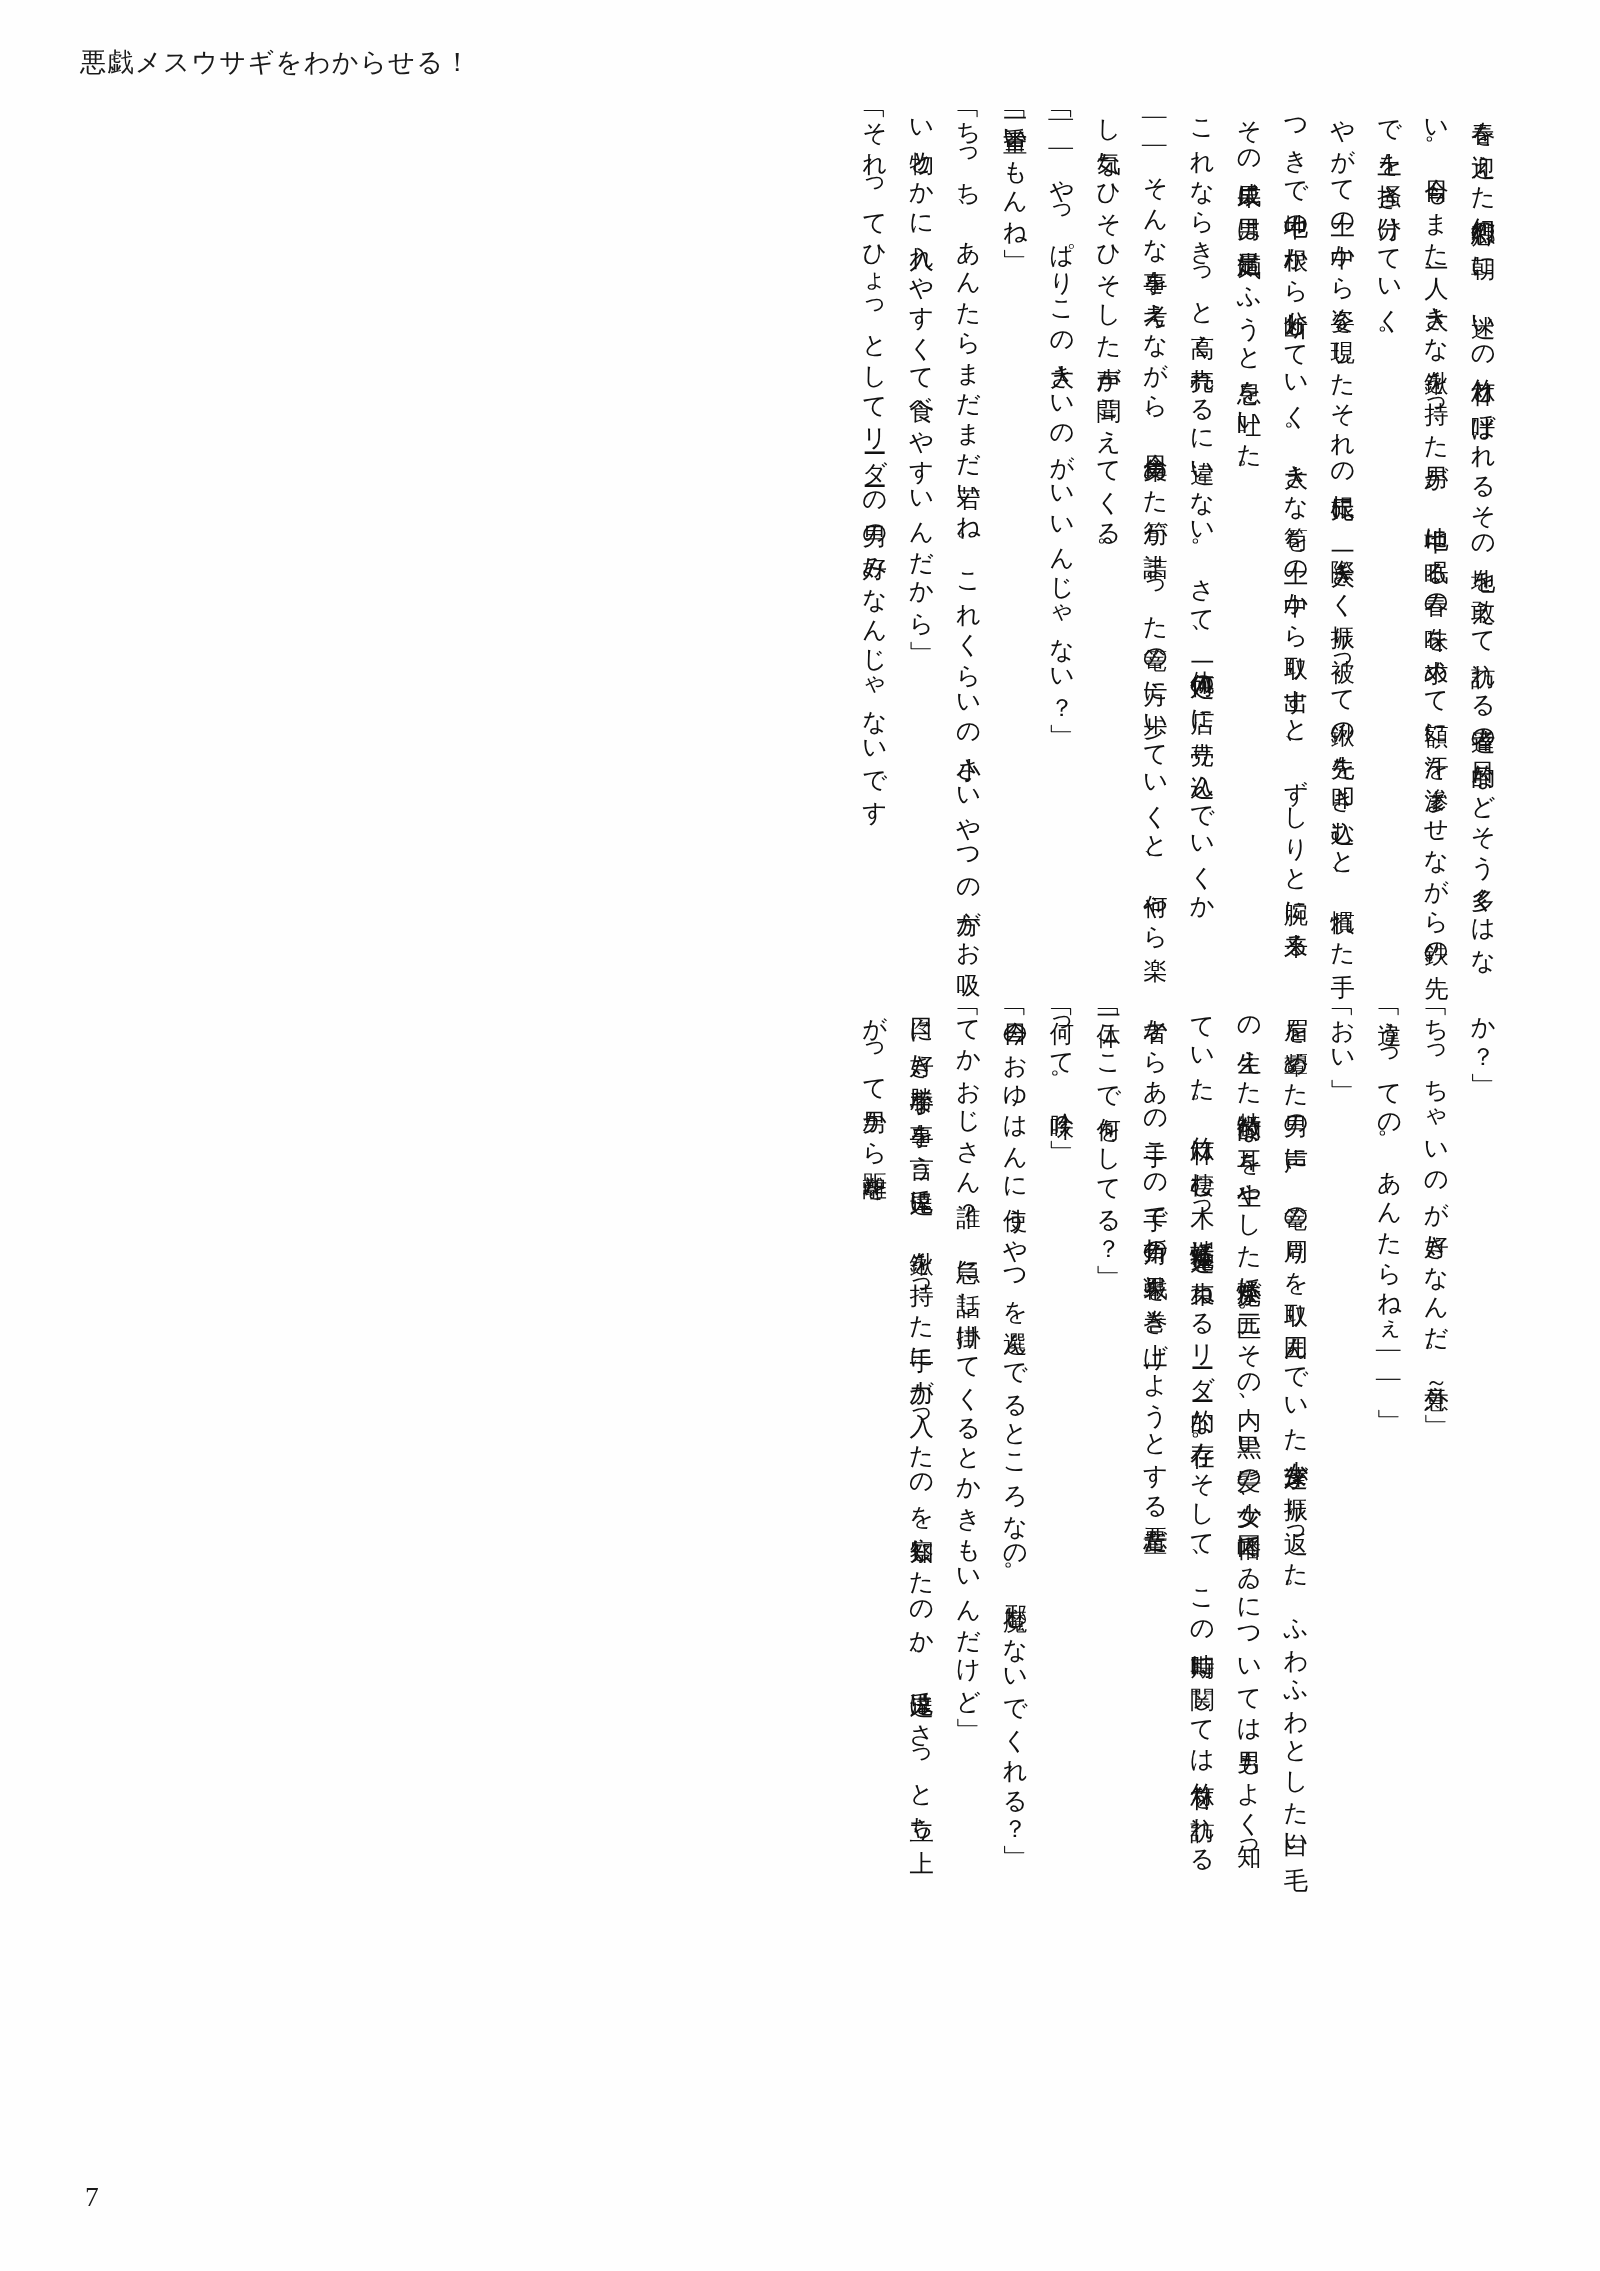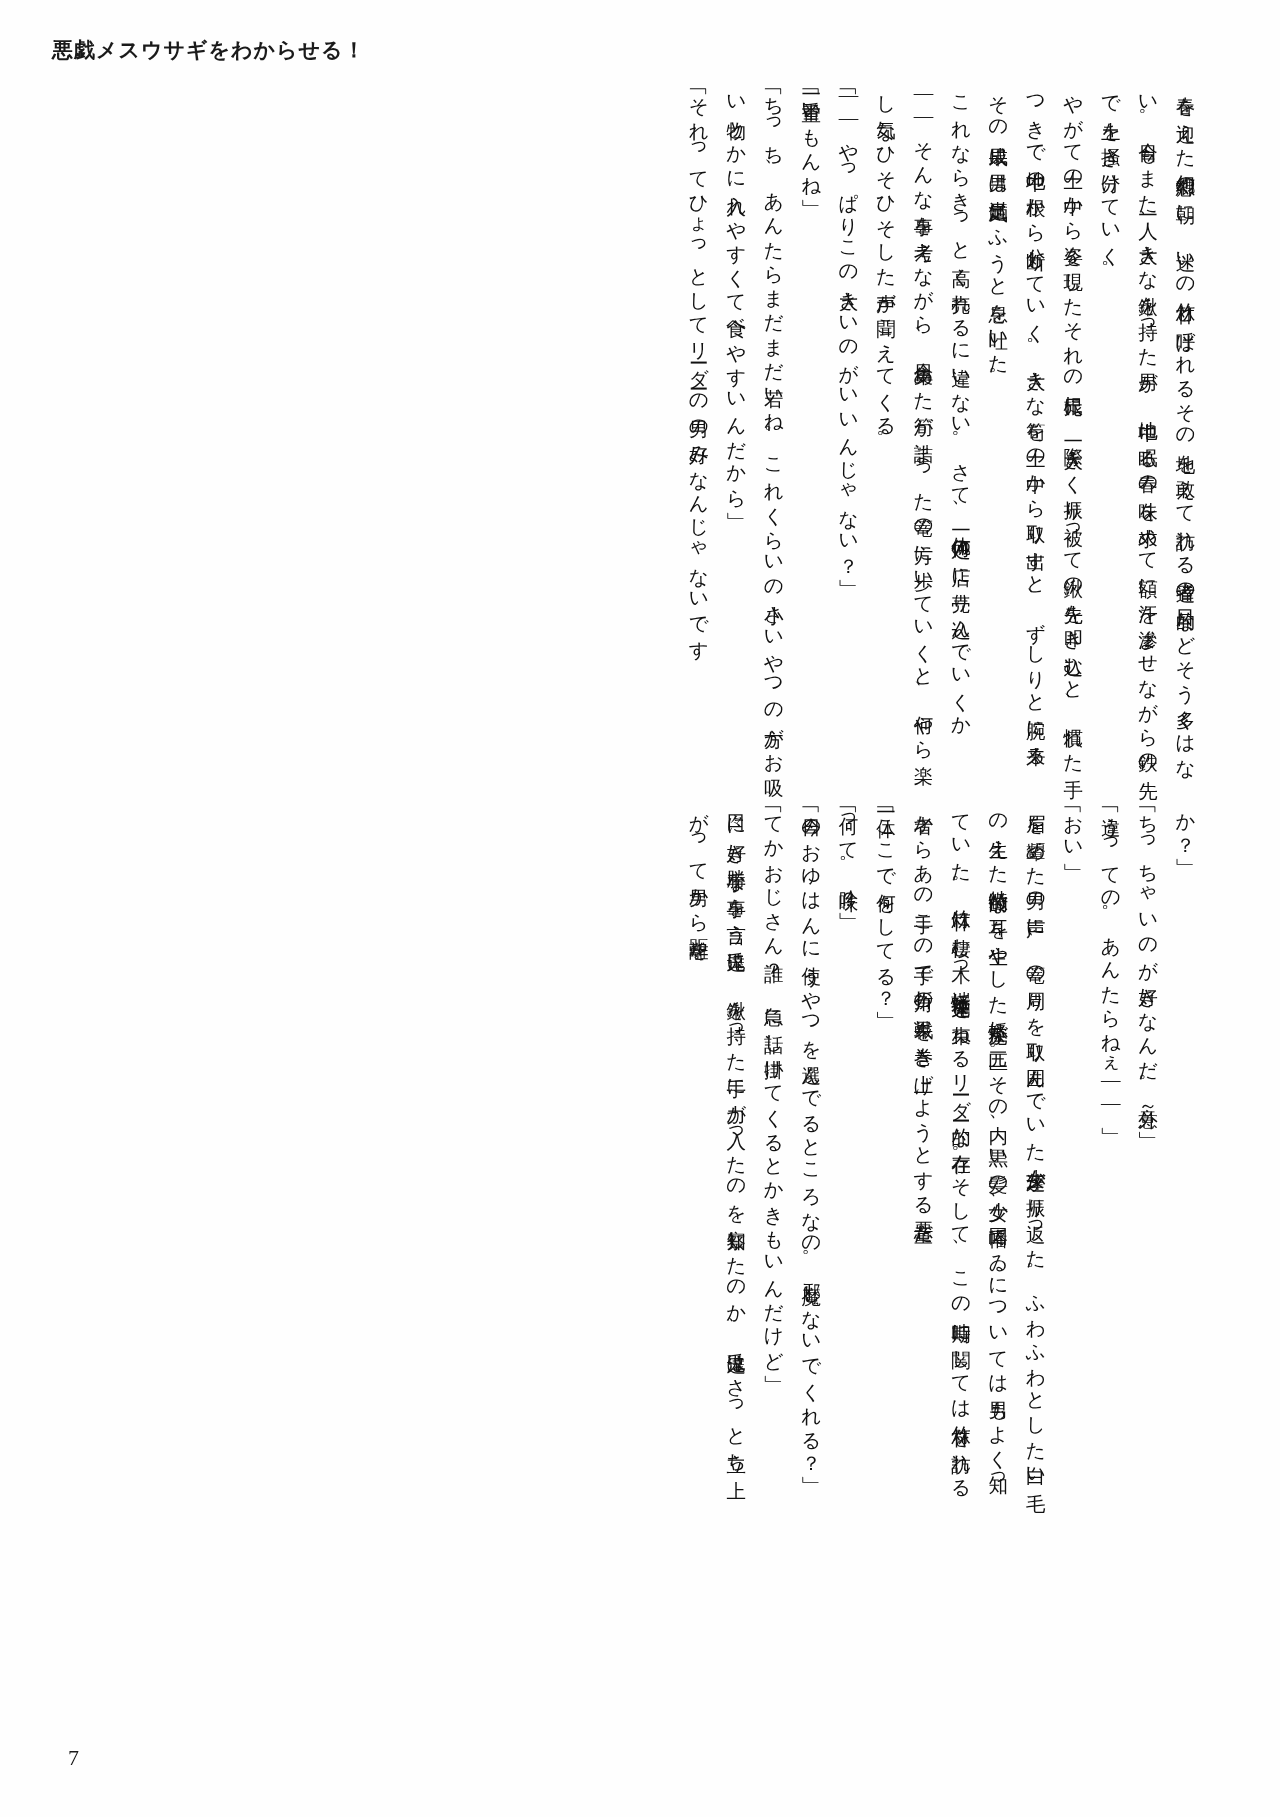--- a/index.html
+++ b/index.html
@@ -19,26 +19,25 @@
     position: absolute;
     top: 0; left: 0;
     width: 1280px;
     height: 1817px;
     background: #fefefe;
   }
   
   .header-title {
     position: absolute;
     top: 36px;
-    left: 52px;
+    left: 64px;
     font-size: 21px;
     letter-spacing: 1px;
     color: #1a1a1a;
     white-space: nowrap;
-    font-weight: bold;
   }
   
   .page-number {
     position: absolute;
     left: 68px;
     bottom: 46px;
     font-size: 22px;
     color: #1a1a1a;
   }
   

